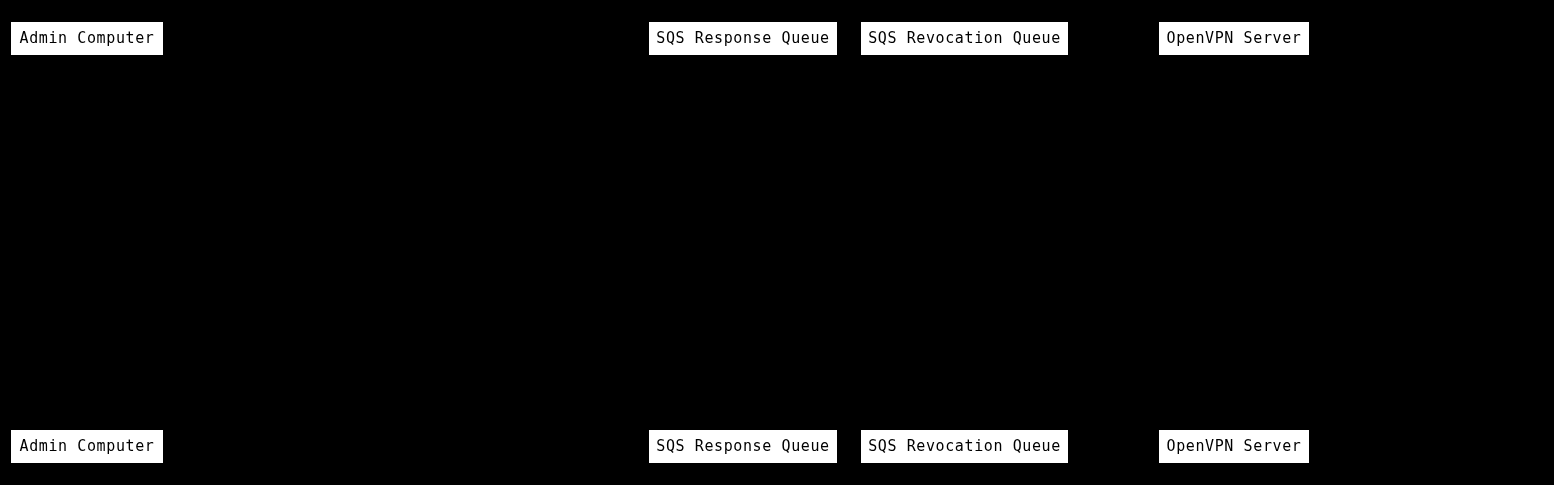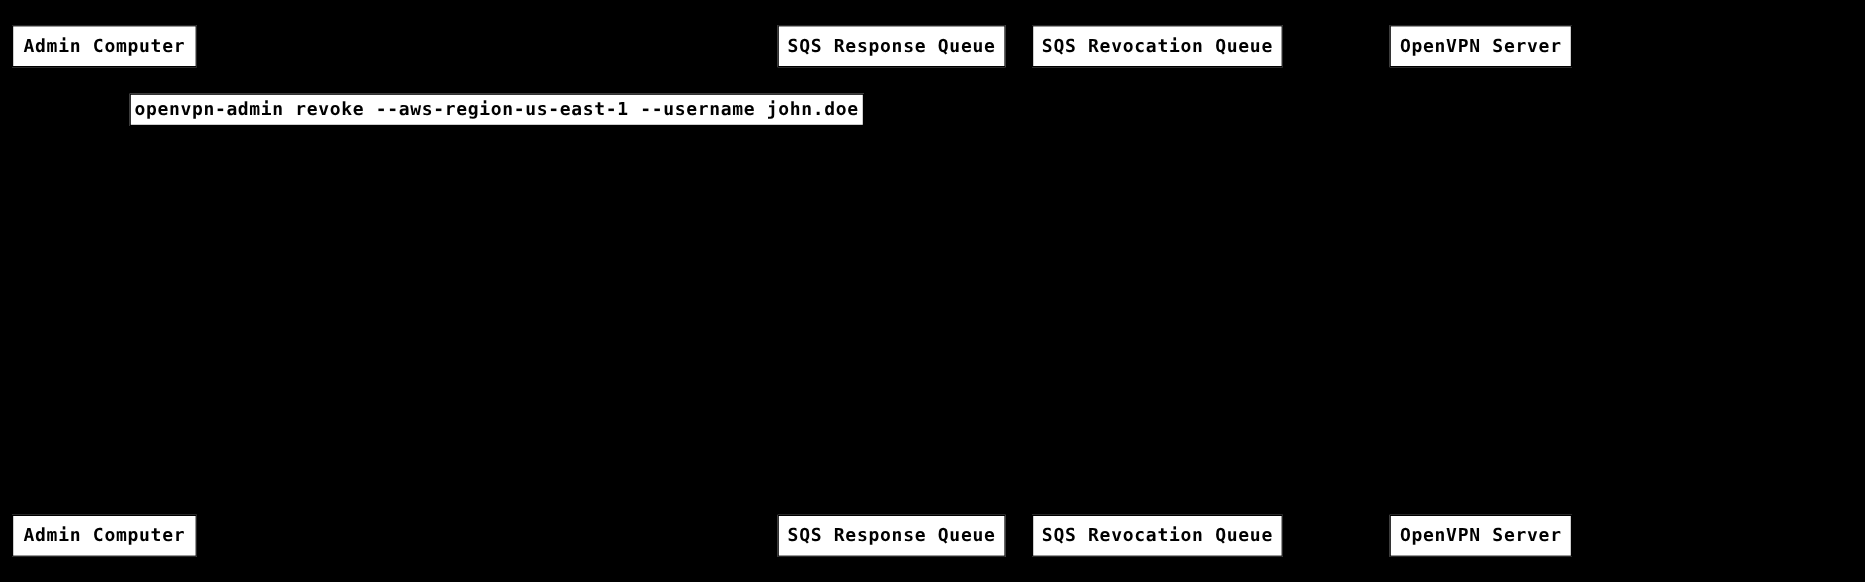--- a/index.html
+++ b/index.html
@@ -10,21 +10,20 @@
   }
   body {
     font-family: "DejaVu Sans Mono", "Liberation Mono", monospace;
   }
   #canvas {
     position: relative;
     width: 1554px;
     height: 485px;
     background: #000000;
     overflow: hidden;
-    font-weight: bold;
   }
   .participant {
     position: absolute;
     background: #ffffff;
     color: #000000;
     border: 1px solid #000000;
     box-sizing: border-box;
     display: flex;
     align-items: center;
     justify-content: center;
@@ -67,23 +66,20 @@
   </div>
 
   <div class="participant" style="left:860px; top:21px; width:209px;">
     <span>SQS Revocation Queue</span>
   </div>
 
   <div class="participant" style="left:1158px; top:21px; width:152px;">
     <span>OpenVPN Server</span>
   </div>
 
-  <div class="message-label" style="left:108px; top:78px; width:612px;">
-    <span>openvpn-admin revoke --aws-region-us-east-1 --username john.doe</span>
-  </div>
 
   <div class="participant" style="left:10px; top:429px; width:154px;">
     <span>Admin Computer</span>
   </div>
 
   <div class="participant" style="left:648px; top:429px; width:190px;">
     <span>SQS Response Queue</span>
   </div>
 
   <div class="participant" style="left:860px; top:429px; width:209px;">

